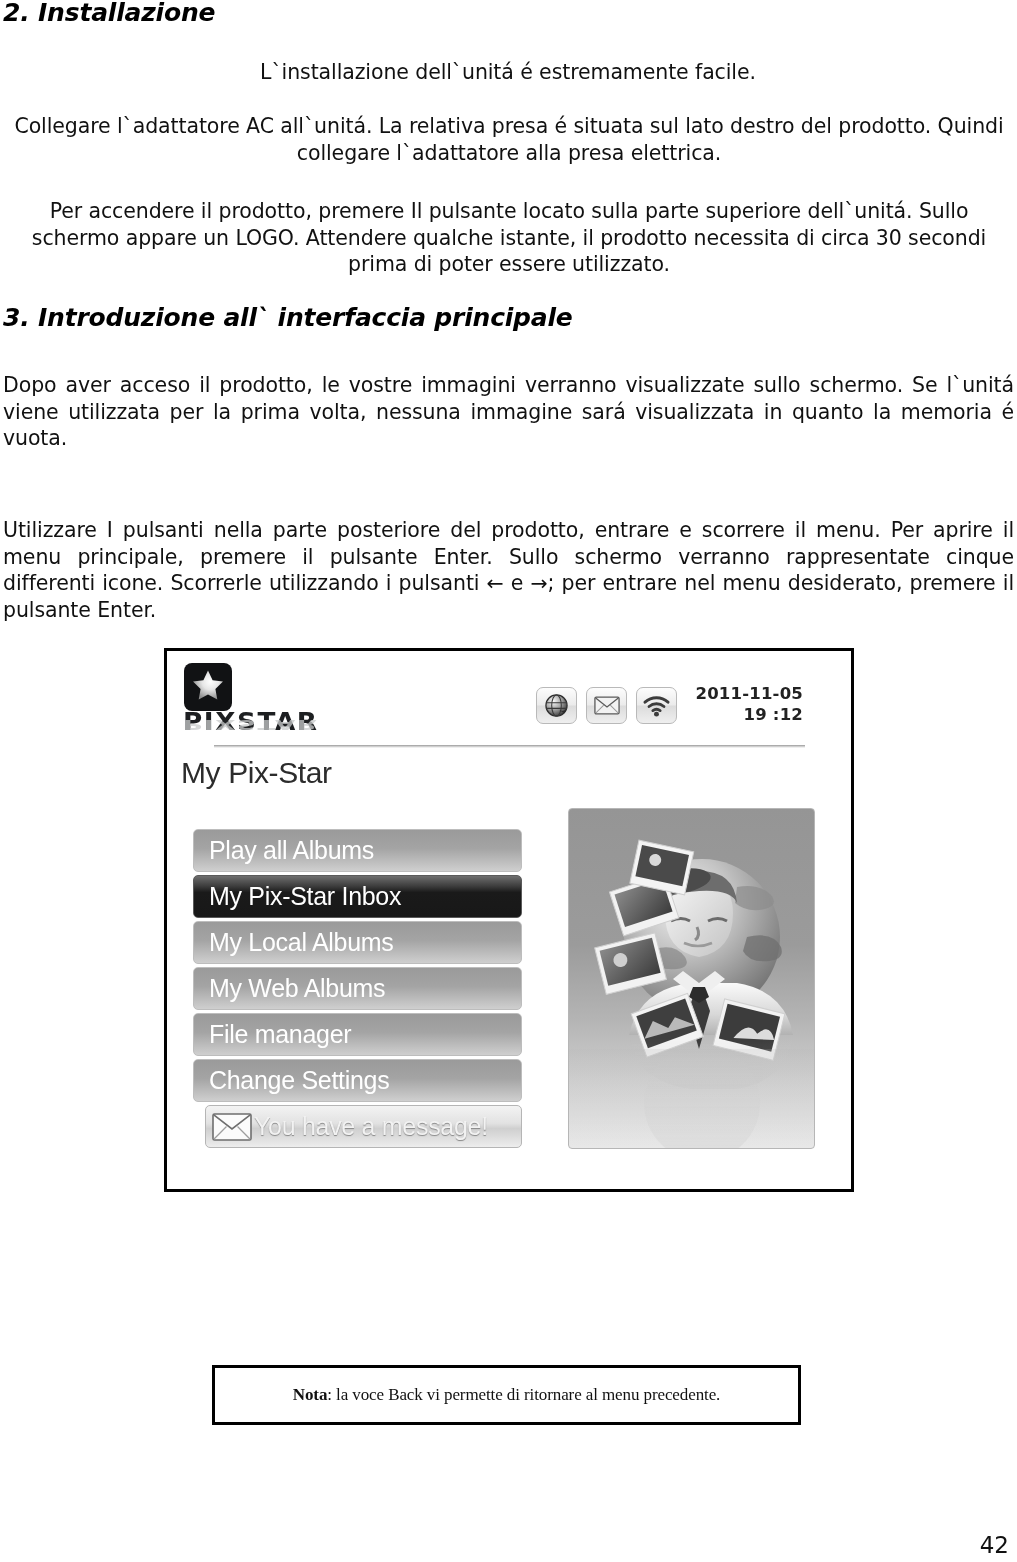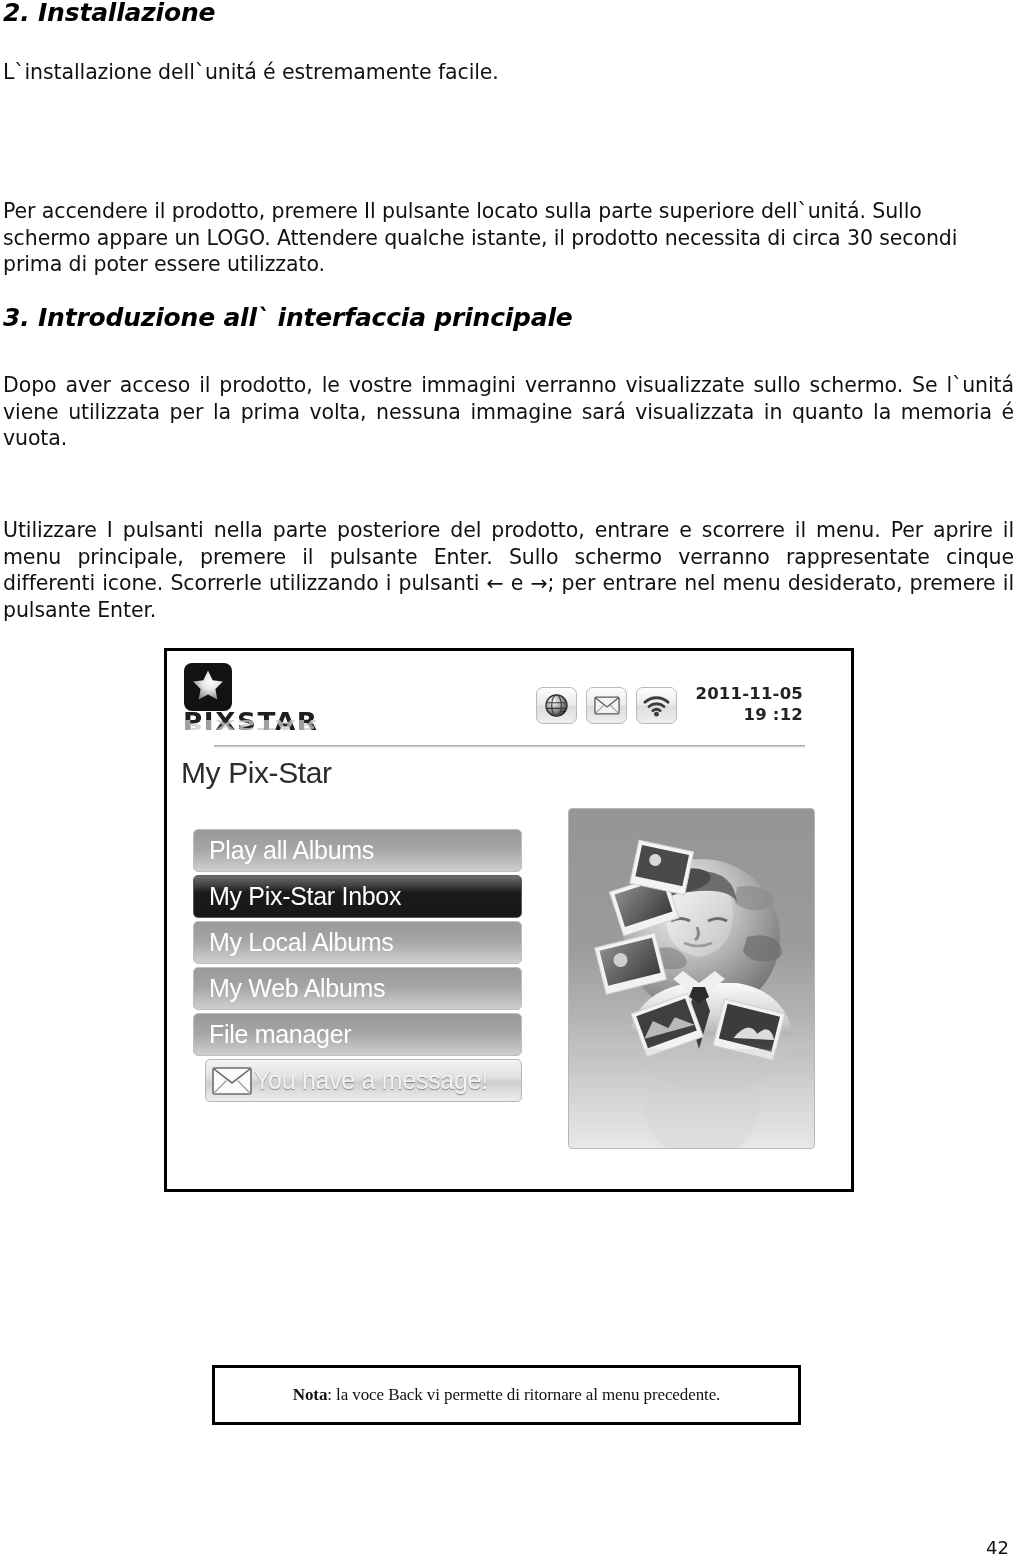--- a/index.html
+++ b/index.html
@@ -38,20 +38,21 @@
   #heading-installazione { position: absolute; left: 3px; top: -2px; }
   #heading-introduzione  { position: absolute; left: 3px; top: 303px; text-align: center; }
 
   p.body-text {
     font-size: 20.5px;
     line-height: 26.5px;
     margin: 0;
     padding: 0;
     color: #111;
     letter-spacing: -0.1px;
+    text-align: center;
   }
   p.just { text-align: justify; text-justify: inter-word; }
 
   #para-1 { position: absolute; left: 3px; top: 59px;  width: 1010px; }
   #para-2 { position: absolute; left: 3px; top: 113px; width: 1012px; }
   #para-3 { position: absolute; left: 3px; top: 198px; width: 1012px; }
   #para-4 { position: absolute; left: 3px; top: 372px; width: 1011px; }
   #para-5 { position: absolute; left: 3px; top: 517px; width: 1011px; }
 
   
@@ -199,34 +200,35 @@
     font-size: 17px;
     color: #111;
     letter-spacing: -0.1px;
   }
   .note-text b { font-weight: bold; }
 
   .page-number {
     position: absolute;
     right: 8px;
     bottom: 4px;
-    font-size: 18px;
+    font-size: 23px;
     color: #111;
     font-family: "DejaVu Sans", sans-serif;
   }
 </style>
 </head>
 <body>
 
 <div class="page">
 
   <h2 class="section-heading" id="heading-installazione">2. Installazione</h2>
 
   <p class="body-text" id="para-1">L`installazione dell`unitá é estremamente facile.</p>
 
+  <p class="body-text" id="para-2">Collegare l`adattatore AC all`unitá. La relativa presa é situata sul lato destro del prodotto. Quindi collegare l`adattatore alla presa elettrica.</p>
 
   <p class="body-text" id="para-3">Per accendere il prodotto, premere Il pulsante locato sulla parte superiore dell`unitá. Sullo schermo appare un LOGO. Attendere qualche istante, il prodotto necessita di circa 30 secondi prima di poter essere utilizzato.</p>
 
   <h2 class="section-heading" id="heading-introduzione">3. Introduzione all` interfaccia principale</h2>
 
   <p class="body-text just" id="para-4">Dopo aver acceso il prodotto, le vostre immagini verranno visualizzate sullo schermo. Se l`unitá viene utilizzata per la prima volta, nessuna immagine sará visualizzata in quanto la memoria é vuota.</p>
 
   <p class="body-text just" id="para-5">Utilizzare I pulsanti nella parte posteriore del prodotto, entrare e scorrere il menu. Per aprire il menu principale, premere il pulsante Enter. Sullo schermo verranno rappresentate cinque differenti icone. Scorrerle utilizzando i pulsanti ← e →; per entrare nel menu desiderato, premere il pulsante Enter.</p>
 
   <div class="figure-frame">
@@ -306,20 +308,23 @@
         </div>
 
         <div class="menu-btn">
           <span class="btn-label">My Web Albums</span>
         </div>
 
         <div class="menu-btn">
           <span class="btn-label">File manager</span>
         </div>
 
+        <div class="menu-btn">
+          <span class="btn-label">Change Settings</span>
+        </div>
 
         <div class="menu-btn message">
           <span class="mail-glyph">
             <svg width="40" height="28" viewBox="0 0 40 28">
               <rect x="1" y="1" width="38" height="26" rx="1.5" fill="#fbfbfb" stroke="#6e6e6e" stroke-width="1.6"></rect>
               <path d="M1.8 1.8 L20 16 L38.2 1.8" fill="none" stroke="#6e6e6e" stroke-width="1.6"></path>
               <path d="M1.8 26.2 L14.5 13.5 M38.2 26.2 L25.5 13.5" fill="none" stroke="#9e9e9e" stroke-width="1.3"></path>
             </svg>
           </span>
           <span class="btn-label">You have a message!</span>

